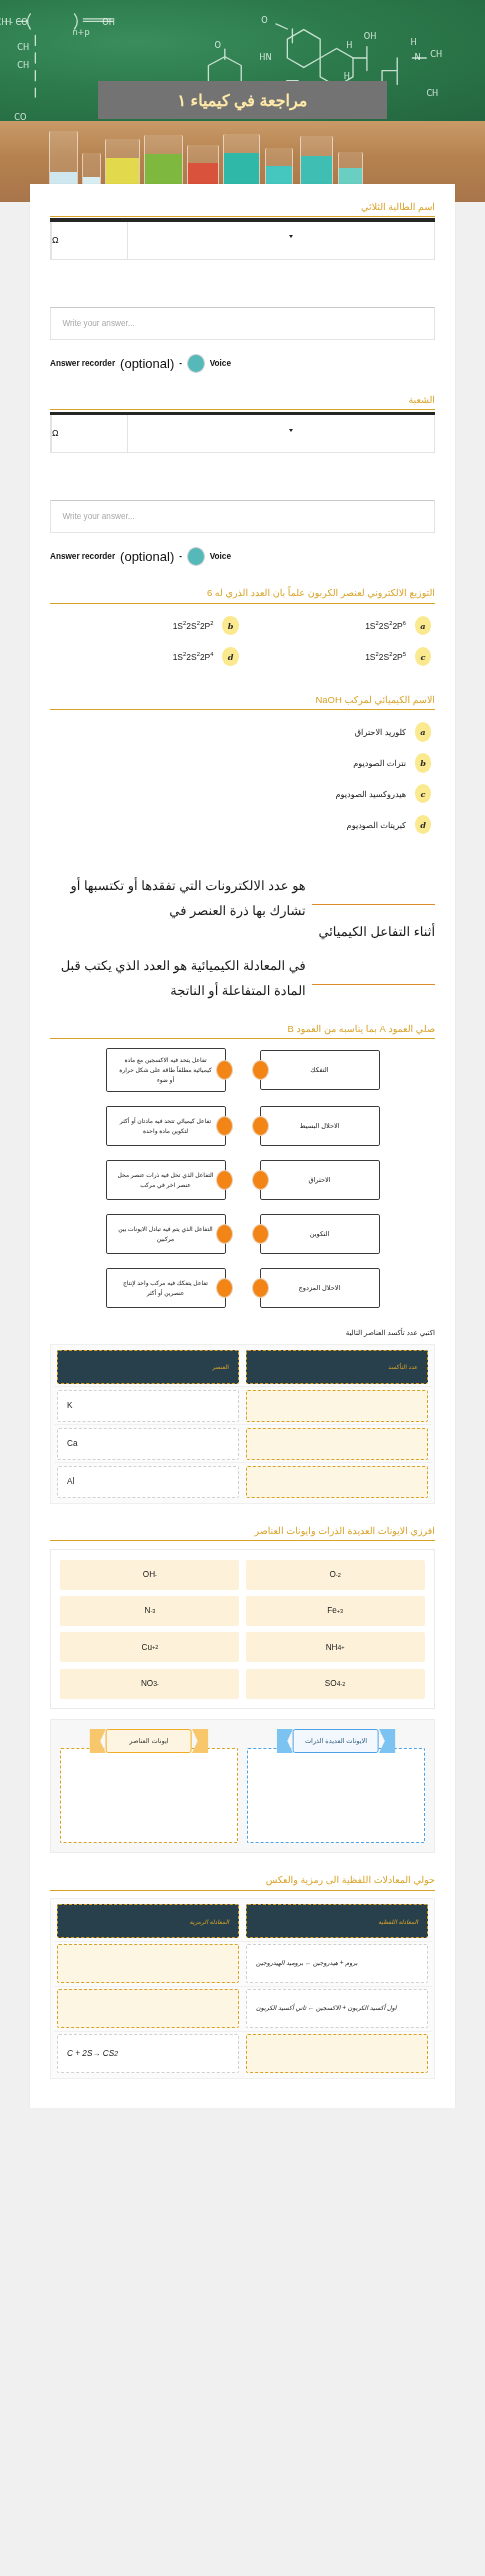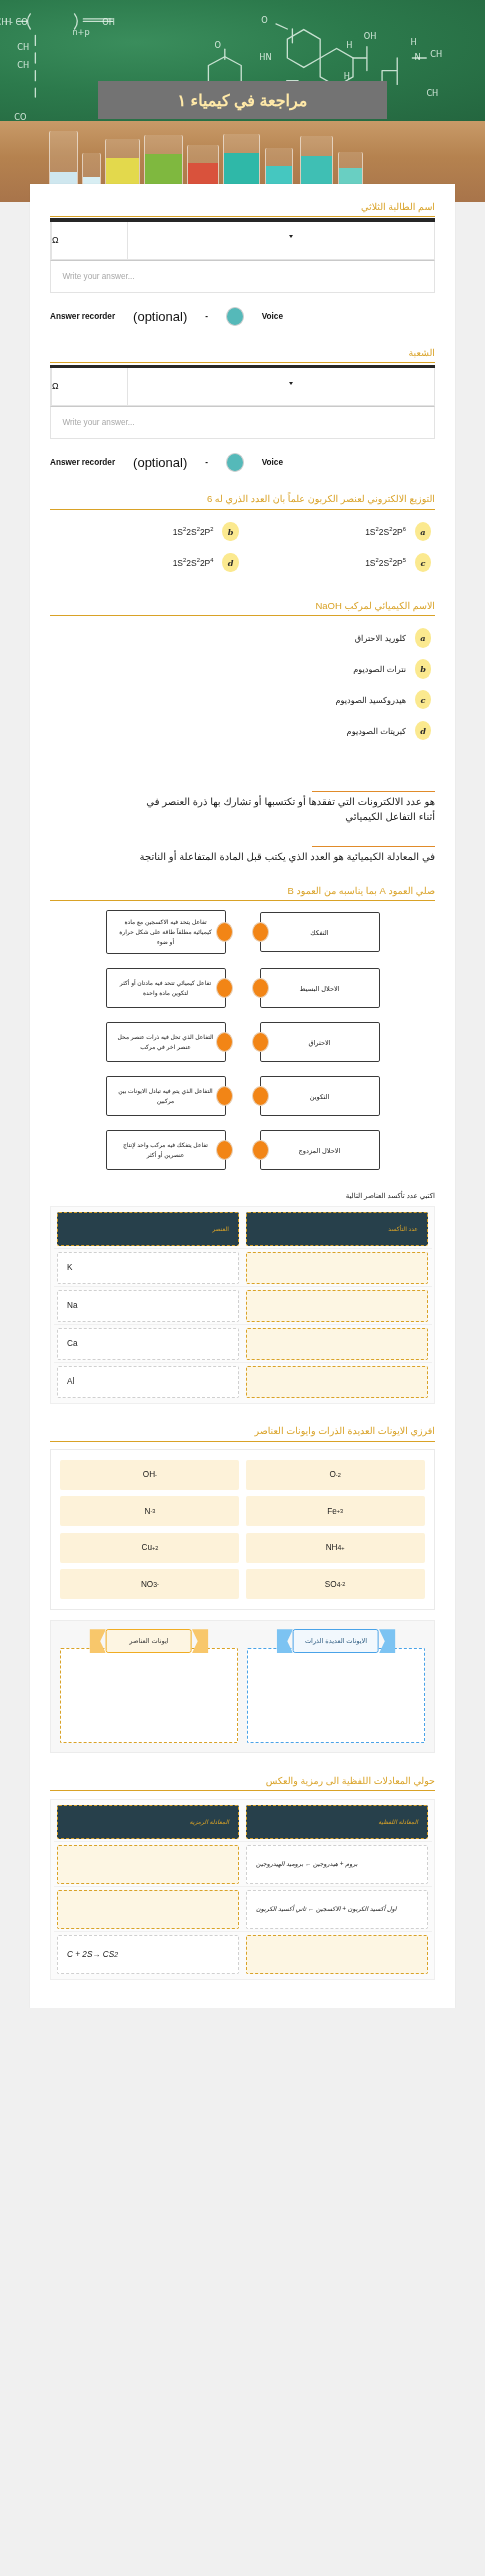--- a/index.html
+++ b/index.html
@@ -96,25 +96,25 @@
     width:0; height:0; margin-top:-6.3px;
     border-left:2.5px solid transparent;
     border-right:2.5px solid transparent;
     border-top:3.2px solid #222;
   }
   .answer-input {
     border:0.6px solid #e3e3e3; border-top:0.6px solid #c9c9c9;
     height:33px; display:flex; align-items:center;
     padding:0 11.4px;
     color:#a8a8a8; font-size:8.2px;
-    direction:ltr; text-align:left;
+    direction:ltr; text-align:left;margin-top:47px;
   }
   .recorder {
     margin-top:14px;
-    display:flex; flex-direction:row; align-items:center; gap:18px;
+    display:flex; flex-direction:row; align-items:center; gap:5px;
     direction:ltr;
     font-size:8.2px; color:#111; font-weight:bold;
   }
   .recorder .opt { font-weight:normal; font-size:13px; }
   .mic-btn {
     width:17.7px; height:19px; border-radius:50%;
     background:#55b9b9; border:0.6px solid #cfcfcf;
     flex:0 0 auto;
   }
 
@@ -135,24 +135,24 @@
     font-size:8.2px; color:#2a2a2a;
     flex:0 0 auto;
   }
   .opt-text { font-size:8.2px; color:#1a1a1a; direction:rtl; }
   .opt-text.ltr { direction:ltr; font-size:8.5px; }
   sup { font-size:.68em; }
 
   
   .fill-block { margin:3.8px 0 19px 0; direction:rtl; }
   .fill-line {
-    display:flex; flex-direction:column; align-items:flex-start;
+    display:flex; align-items:center;
     justify-content:flex-start;
     margin-bottom:10px;
-    font-size:10px; color:#1a1a1a; line-height:1.9;
+    font-size:13px; color:#1a1a1a; line-height:1.9;
   }
   .fill-line .txt { text-align:right; }
   .fill-blank {
     flex:0 0 auto;
     width:126px; height:11.4px;
     border-bottom:0.9px solid #e08b2a;
     margin-left:6.3px;
   }
   .fill-blank.w-short { width:107px; }
   .fill-blank.w-mid { width:123px; }
@@ -560,28 +560,20 @@
             </div>
           <div class="wcell">
               <div class="val-cell">K</div>
             </div>
         </div>
         <div class="wrow">
           <div class="wcell">
               <div class="blank-cell"></div>
             </div>
           <div class="wcell">
-              <div class="val-cell">Na</div>
-            </div>
-        </div>
-        <div class="wrow">
-          <div class="wcell">
-              <div class="blank-cell"></div>
-            </div>
-          <div class="wcell">
               <div class="val-cell">Ca</div>
             </div>
         </div>
         <div class="wrow">
           <div class="wcell">
               <div class="blank-cell"></div>
             </div>
           <div class="wcell">
               <div class="val-cell">Al</div>
             </div>

